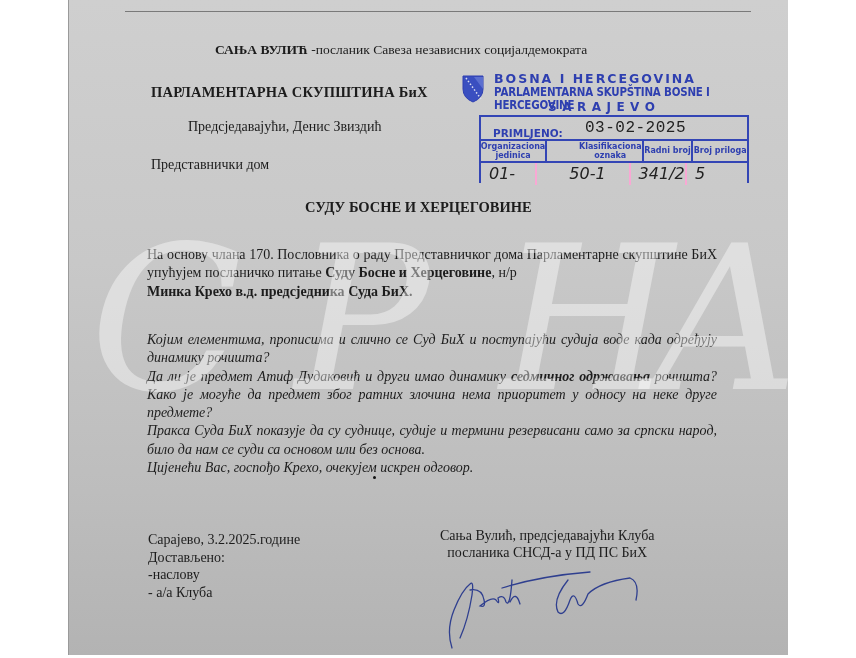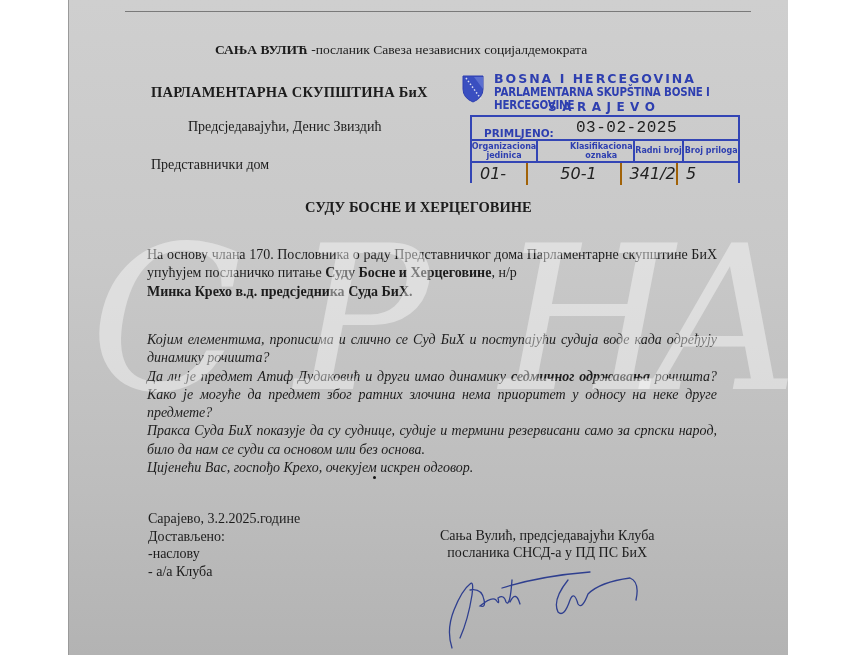--- a/index.html
+++ b/index.html
@@ -13,42 +13,42 @@
   .txt { position:absolute; color:#1c1c1c; font-size:14px; line-height:18px; white-space:nowrap; }
   .b { font-weight:bold; }
   .header-line { left:215px; top:41px; font-size:13.5px; }
   .parl { left:151px; top:83px; font-size:14.5px; font-weight:bold; letter-spacing:0.2px; }
   .house { left:151px; top:112px;margin-top:44px; }
   .chair { left:151px; top:118px;margin-left:37px; }
   .addressee { left:305px; top:198px; font-size:14.5px; font-weight:bold; }
   .para { position:absolute; left:147px; width:570px; color:#1c1c1c; font-size:14px; line-height:18.3px; text-align:justify; }
   .p1 { top:246px; }
   .p2 { top:331px;font-style:italic; }
-  .sig-left { position:absolute; left:148px; top:510px; font-size:14px; line-height:17.5px; color:#1c1c1c; }
+  .sig-left { position:absolute; left:148px; top:531px; font-size:14px; line-height:17.5px; color:#1c1c1c; }
   .sig-right { position:absolute; left:440px; top:527px; font-size:14px; line-height:17px; color:#1c1c1c; text-align:center; }
   .dot { position:absolute; left:373px; top:476px; width:3px; height:3px; background:#111; border-radius:50%; }
 
   
   .watermark { position:absolute; left:90px; top:240px; width:700px; height:190px; pointer-events:none; }
   .wm-letter { position:absolute; font-family:"DejaVu Serif", serif; font-style:italic; font-size:200px; line-height:200px; color:rgba(255,255,255,0.42); }
 
   
   .stamp { position:absolute; left:458px; top:69px; width:282px; height:112px; color:#2e3fb0; font-family:"DejaVu Sans", sans-serif; }
   .stamp-emblem { position:absolute; left:4px; top:6px; width:22px; height:28px; }
   .stamp-l1 { position:absolute; left:36px; top:2px; font-size:12.5px; font-weight:bold; letter-spacing:2px; }
   .stamp-l2 { position:absolute; left:36px; top:17px; font-size:10.3px; font-weight:bold; letter-spacing:-0.2px; transform:scaleY(1.15); }
   .stamp-l3 { position:absolute; left:90px; top:31px; font-size:12px; font-weight:bold; letter-spacing:5.5px; }
-  .stamp-box { position:absolute; left:12px; top:46px; width:266px; height:66px; border:2px solid #3345b5; border-bottom:none; }
+  .stamp-box { position:absolute; left:21px; top:46px; width:266px; height:66px; border:2px solid #3345b5; border-bottom:none; }
   .stamp-recv { position:absolute; left:12px; top:10px; font-size:10.5px; font-weight:bold; }
   .stamp-date { position:absolute; left:104px; top:2px; font-size:16px; color:#222; font-family:Liberation Mono, monospace; letter-spacing:0.5px; }
   .stamp-row { position:absolute; left:0; top:22px; width:266px; height:20px; border-top:2px solid #3345b5; display:flex; }
   .stamp-cell { border-right:2px solid #3345b5; font-size:8px; font-weight:bold; text-align:center; line-height:9.5px; display:flex; align-items:center; justify-content:center; }
   .stamp-cell:last-child { border-right:none; }
   .stamp-row2 { position:absolute; left:0; top:44px; width:266px; height:22px; border-top:2px solid #3345b5; display:flex; }
-  .stamp-val { border-right:2px solid #a16207; font-family:"DejaVu Sans", sans-serif; font-style:italic; font-size:16px; color:#222; padding-left:8px; line-height:22px; }
+  .stamp-val { border-right:2px solid #f9a8d4; font-family:"DejaVu Sans", sans-serif; font-style:italic; font-size:16px; color:#222; padding-left:8px; line-height:22px; }
   .stamp-val:last-child { border-right:none; }
   .c1 { width:64px; } .c2 { width:82px;padding-left:32px; } .c3 { width:64px; } .c4 { width:72px; }
 
   .signature { position:absolute; left:440px; top:560px; width:200px; height:95px; }
 </style>
 </head>
 <body>
 
 <div class="paper"></div>
 <div class="topline"></div>

